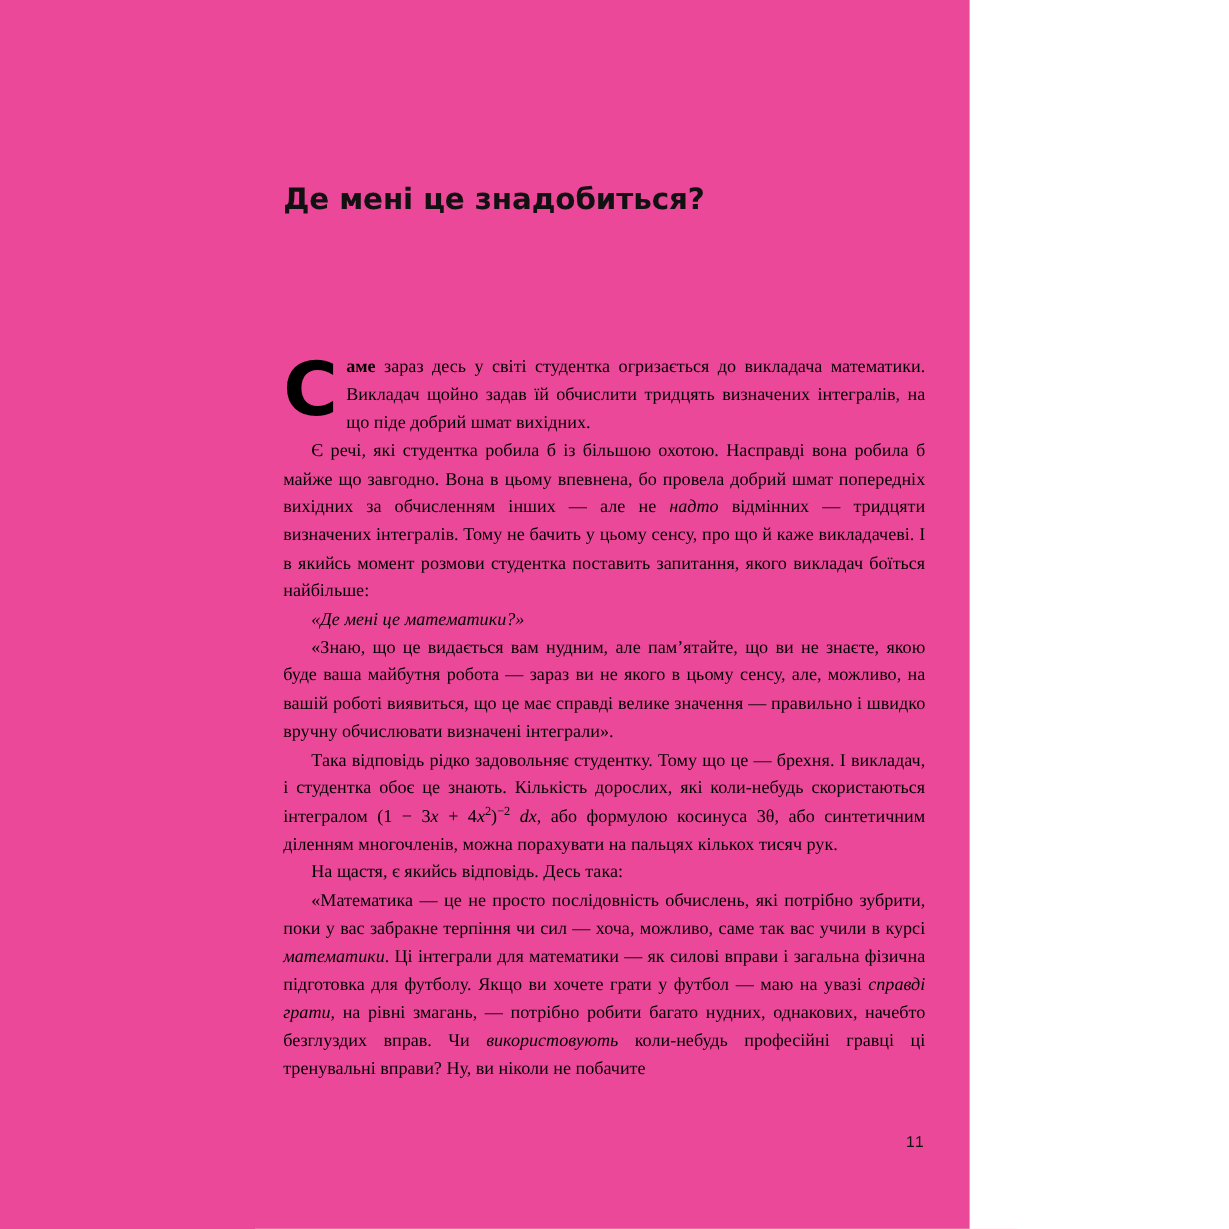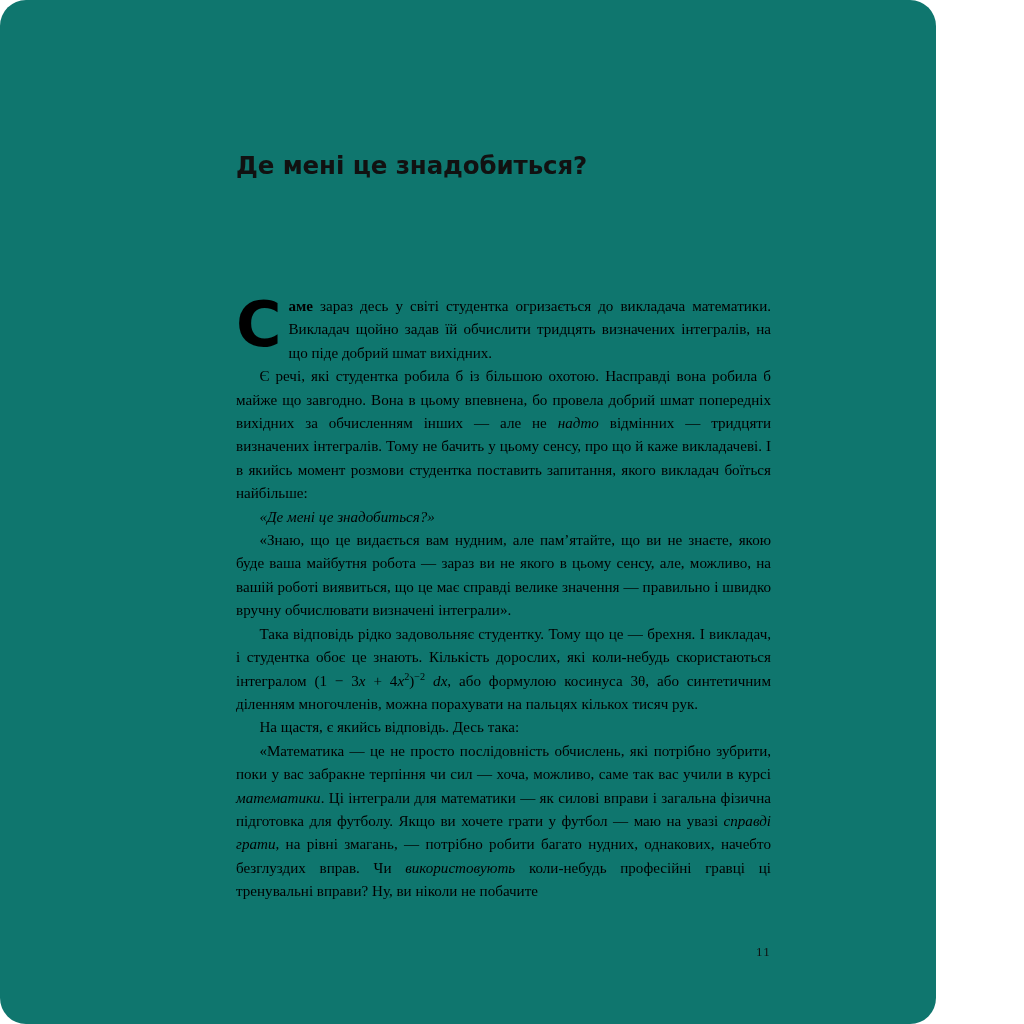--- a/index.html
+++ b/index.html
@@ -10,24 +10,23 @@
   body {
     width: 1024px;
     height: 1024px;
     overflow: hidden;
     font-family: "Liberation Serif", "DejaVu Serif", serif;
     color: #000000;
   }
 
   .page {
     position: relative;
-    width: 936px;
+    width: 808px;
     height: 1024px;
-    background: #0f766e;
-    border-radius: 26px;
+    background: #ec4899;
   }
 
   
   .chapter-title {
     position: absolute;
     left: 236px;
     top: 136px;
     width: 560px;
     font-family: "DejaVu Sans", "Liberation Sans", sans-serif;
     font-weight: 700;
@@ -93,21 +92,21 @@
     line-height: 0;
   }
 
   
   .folio {
     position: absolute;
     left: 0;
     top: 944px;
     width: 771px;
     text-align: right;
-    font-family: Liberation Serif, serif;
+    font-family: Liberation Sans, sans-serif;
     font-size: 13px;
     font-weight: 400;
     letter-spacing: 1.2px;
     color: #111111;
   }
 </style>
 </head>
 <body>
 
 <div class="page">
@@ -115,21 +114,21 @@
   <h1 class="chapter-title">Де мені це знадобиться?</h1>
 
   <div class="text-column">
 
     <p class="para-dropcap">
       <span class="dropcap">С</span><span class="lead-caps">аме</span><span> зараз десь у світі студентка огризається до викладача математики. Викладач щойно задав їй обчислити тридцять визначених інтегралів, на що піде добрий шмат вихідних.</span>
     </p>
 
     <p class="para"><span>Є речі, які студентка робила б із більшою охотою. Насправді вона робила б майже що завгодно. Вона в цьому впевнена, бо провела добрий шмат попередніх вихідних за обчисленням інших — але не </span><em>надто</em><span> відмінних — тридцяти визначених інтегралів. Тому не бачить у цьому сенсу, про що й каже викладачеві. І в якийсь момент розмови студентка поставить запитання, якого викладач боїться найбільше:</span></p>
 
-    <p class="quote-line">«Де мені це знадобиться?»</p>
+    <p class="quote-line">«Де мені це математики?»</p>
 
 
     <p class="para">«Знаю, що це видається вам нудним, але пам’ятайте, що ви не знаєте, якою буде ваша майбутня робота — зараз ви не якого в цьому сенсу, але, можливо, на вашій роботі виявиться, що це має справді велике значення — правильно і швидко вручну обчислювати визначені інтеграли».</p>
 
     <p class="para"><span>Така відповідь рідко задовольняє студентку. Тому що це — брехня. І викладач, і студентка обоє це знають. Кількість дорослих, які коли-небудь скористаються інтегралом </span><span class="math"><span>(1 − 3</span><i>x</i><span> + 4</span><i>x</i><sup>2</sup><span>)</span><sup>−2</sup><i> dx</i></span><span>, або формулою косинуса 3θ, або синтетичним діленням многочленів, можна порахувати на пальцях кількох тисяч рук.</span></p>
 
 
     <p class="para">На щастя, є якийсь відповідь. Десь така:</p>
 
     <p class="para"><span>«Математика — це не просто послідовність обчислень, які потрібно зубрити, поки у вас забракне терпіння чи сил — хоча, можливо, саме так вас учили в курсі </span><em>математики</em><span>. Ці інтеграли для математики — як силові вправи і загальна фізична підготовка для футболу. Якщо ви хочете грати у футбол — маю на увазі </span><em>справді грати</em><span>, на рівні змагань, — потрібно робити багато нудних, однакових, начебто безглуздих вправ. Чи </span><em>використовують</em><span> коли-небудь професійні гравці ці тренувальні вправи? Ну, ви ніколи не побачите</span></p>

